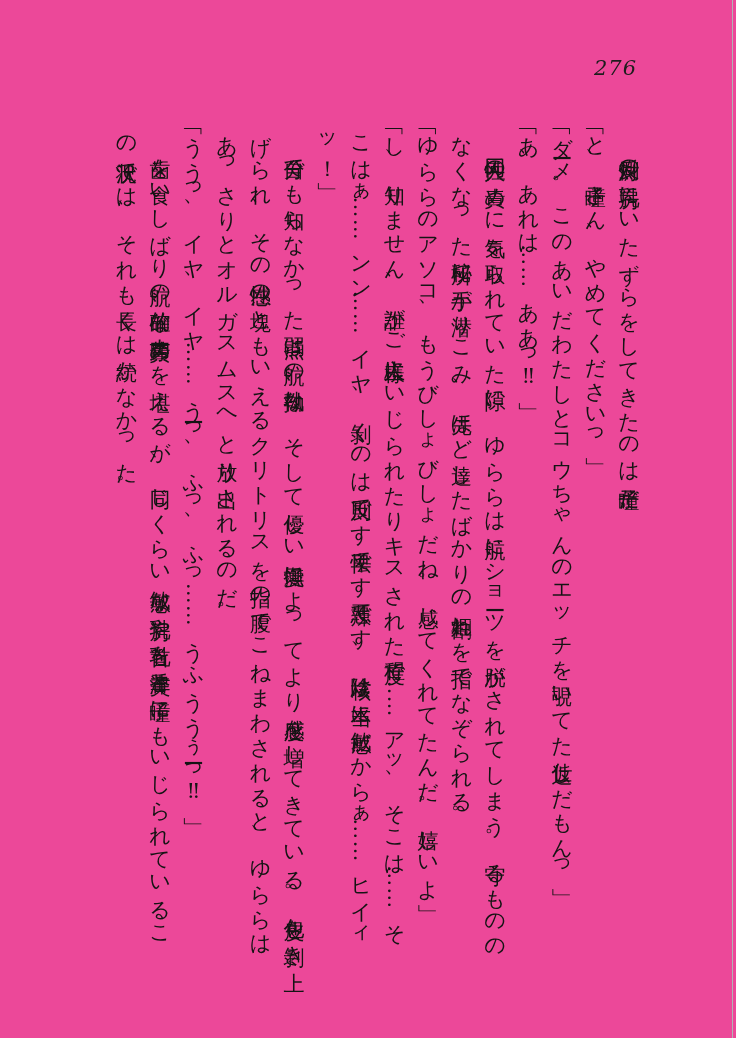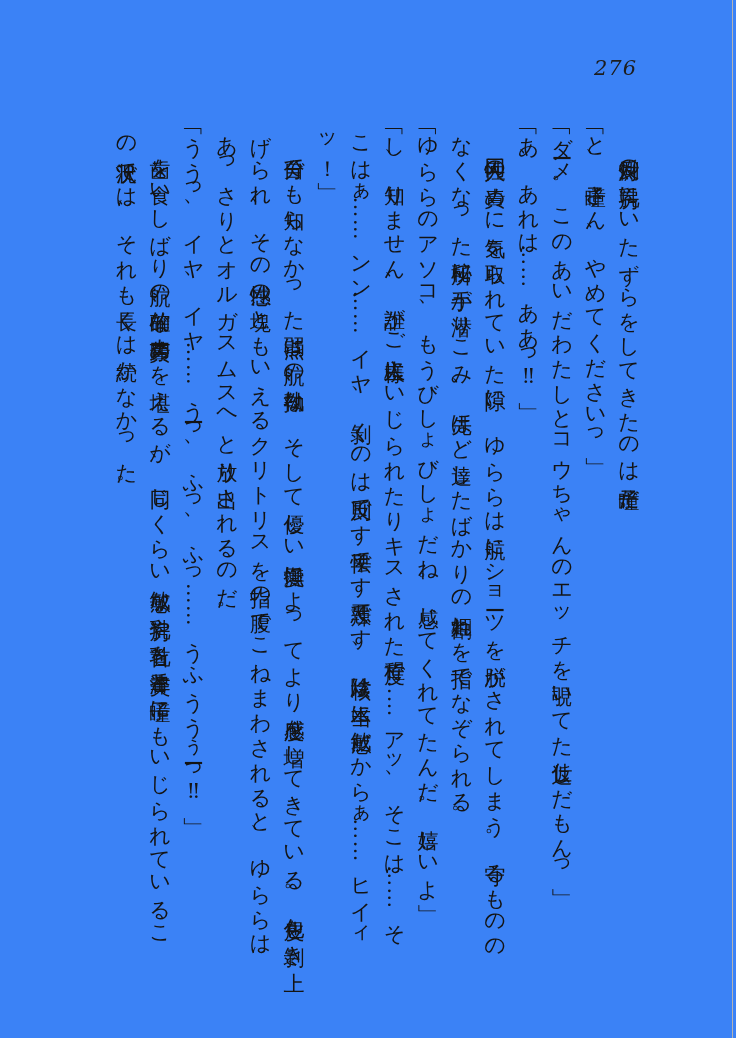--- a/index.html
+++ b/index.html
@@ -7,21 +7,21 @@
     padding: 0;
     width: 736px;
     height: 1038px;
     background: #fdfdfc;
     overflow: hidden;
   }
   .book-page {
     position: relative;
     width: 736px;
     height: 1038px;
-    background: #3b82f6;
+    background: #ec4899;
     font-family: "DejaVu Serif", "Liberation Serif", serif;
     color: #161616;
   }
   
   .scan-edge {
     position: absolute;
     top: 0;
     right: 3px;
     width: 1px;
     height: 1038px;

